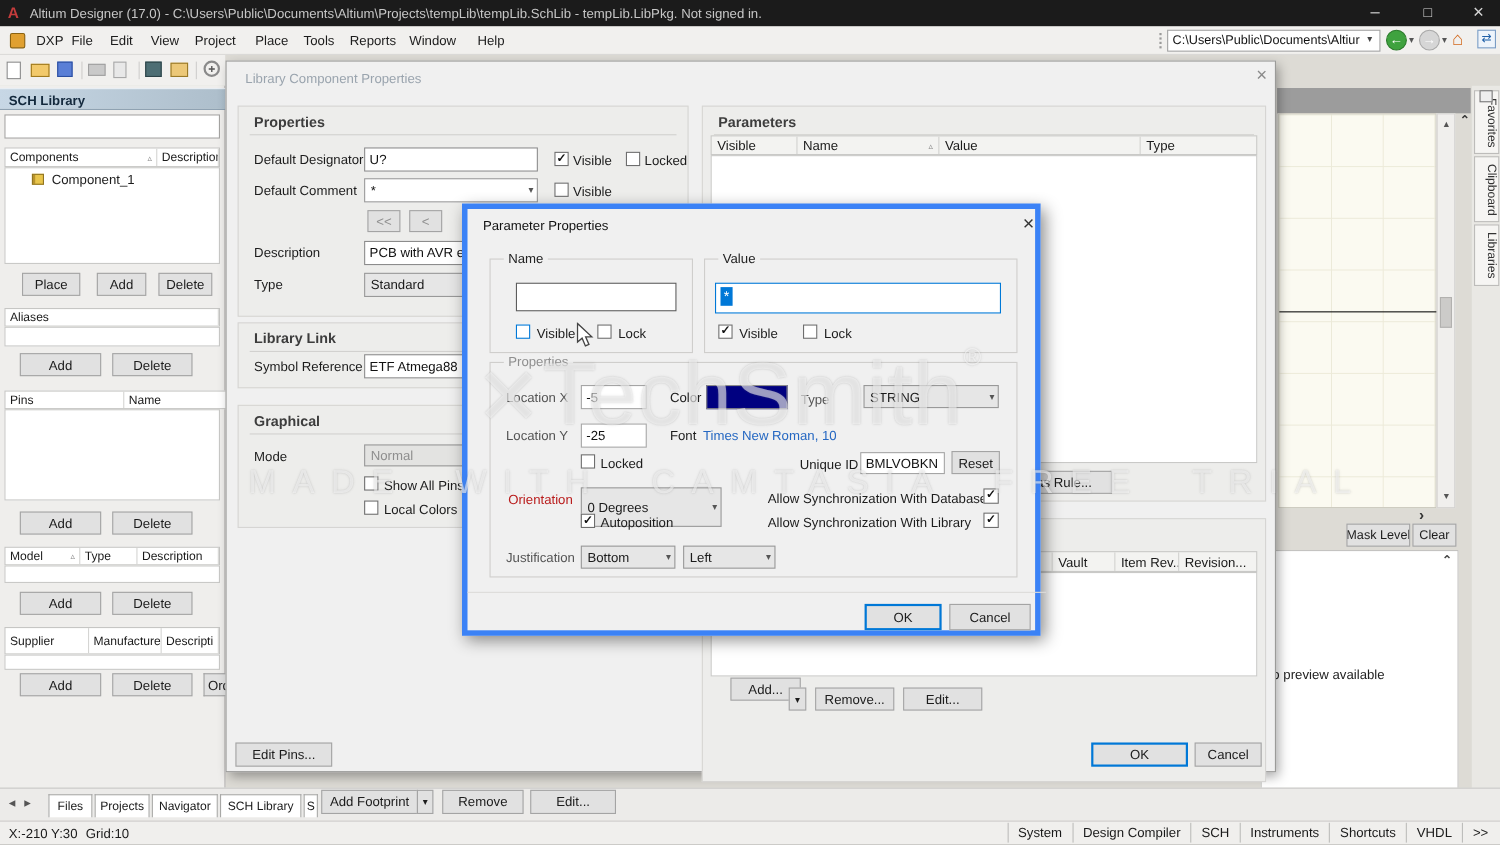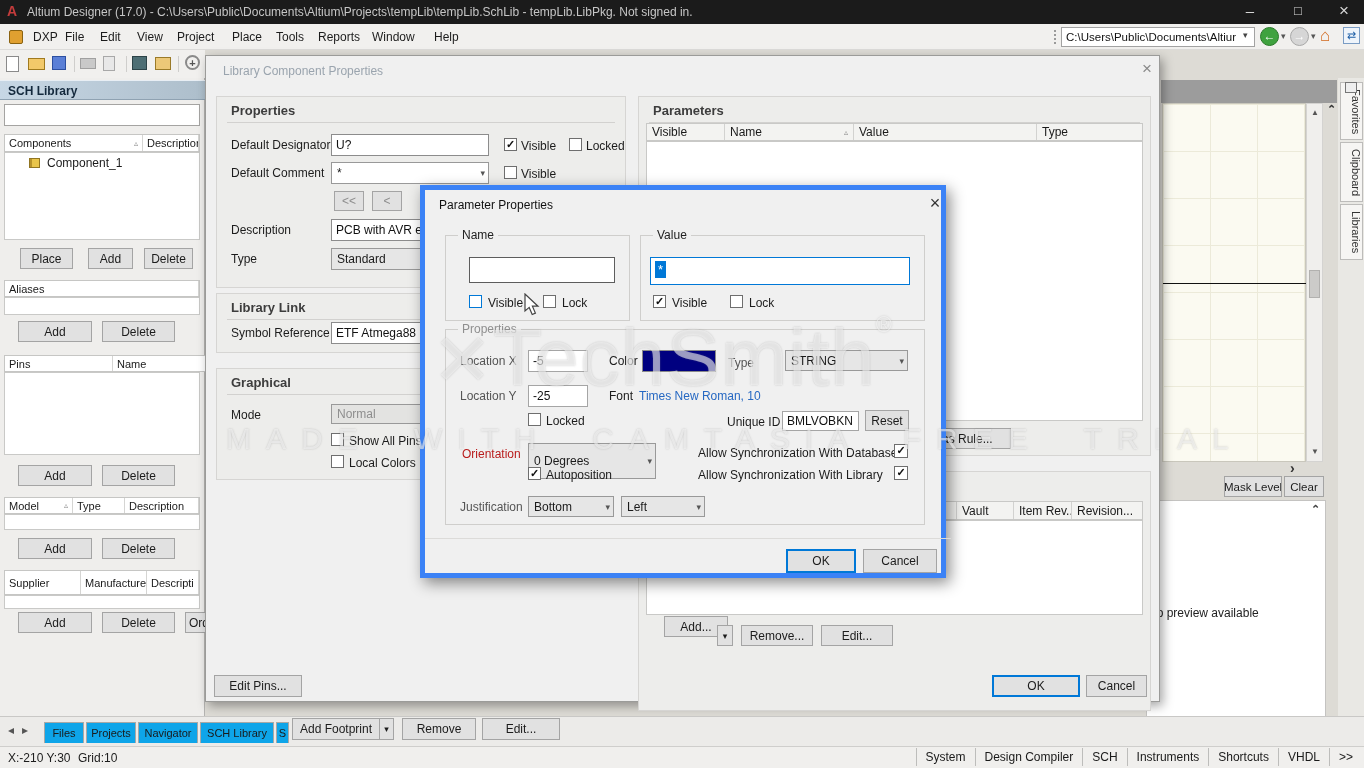--- a/index.html
+++ b/index.html
@@ -22,21 +22,21 @@
 .grp>.rule{position:absolute;left:10px;right:10px;top:25px;border-top:1px solid #d2d1cf}
 .fs{position:absolute;border:1px solid #cfcecc}
 .fs>.lg{position:absolute;left:12px;top:-8px;background:#f0f0f0;padding:0 4px;font-size:12px;color:#222}
 .fs>.lg.gray{color:#8f8f8f}
 .tblhead{position:absolute;background:#f3f3f1;border:1px solid #c9c9c7;display:flex;font-size:12px;overflow:hidden}
 .tblhead .c{border-right:1px solid #d2d2d0;padding:1px 5px;display:flex;align-items:center;overflow:hidden;white-space:nowrap}
 .white{position:absolute;background:#fff;border:1px solid #c9c9c7;overflow:hidden}
 .hdrbar{position:absolute;background:#fff;border:1px solid #c6c6c4;display:flex;font-size:11px;overflow:hidden}
 .hdrbar .c{border-right:1px solid #d5d5d3;padding:1px 4px;white-space:nowrap;overflow:hidden;display:flex;align-items:center}
 .vtab{position:absolute;width:23px;background:#f6f5f3;border:1px solid #bdbcba;writing-mode:vertical-rl;font-size:11px;color:#333;padding-top:6px;text-align:left}
-.tab{position:absolute;background:#0ea5e9;border:1px solid #a8a8a6;border-bottom:none;font-size:11px;display:flex;align-items:center;justify-content:center;overflow:hidden;white-space:nowrap}
+.tab{position:absolute;background:#ffffff;border:1px solid #a8a8a6;border-bottom:none;font-size:11px;display:flex;align-items:center;justify-content:center;overflow:hidden;white-space:nowrap}
 .seg{border-left:1px solid #bdbdbb;padding:2px 9px;white-space:nowrap}
 .sort{font-size:8px;color:#888;margin-left:auto}
 .tico{position:absolute;width:18px;height:16px}
 .wm{position:absolute;color:rgba(255,255,255,0.55);text-shadow:0 0 2px rgba(110,110,110,0.35);white-space:nowrap;pointer-events:none}
 </style>
 </head>
 <body>
 
 <div id="screen">
 

